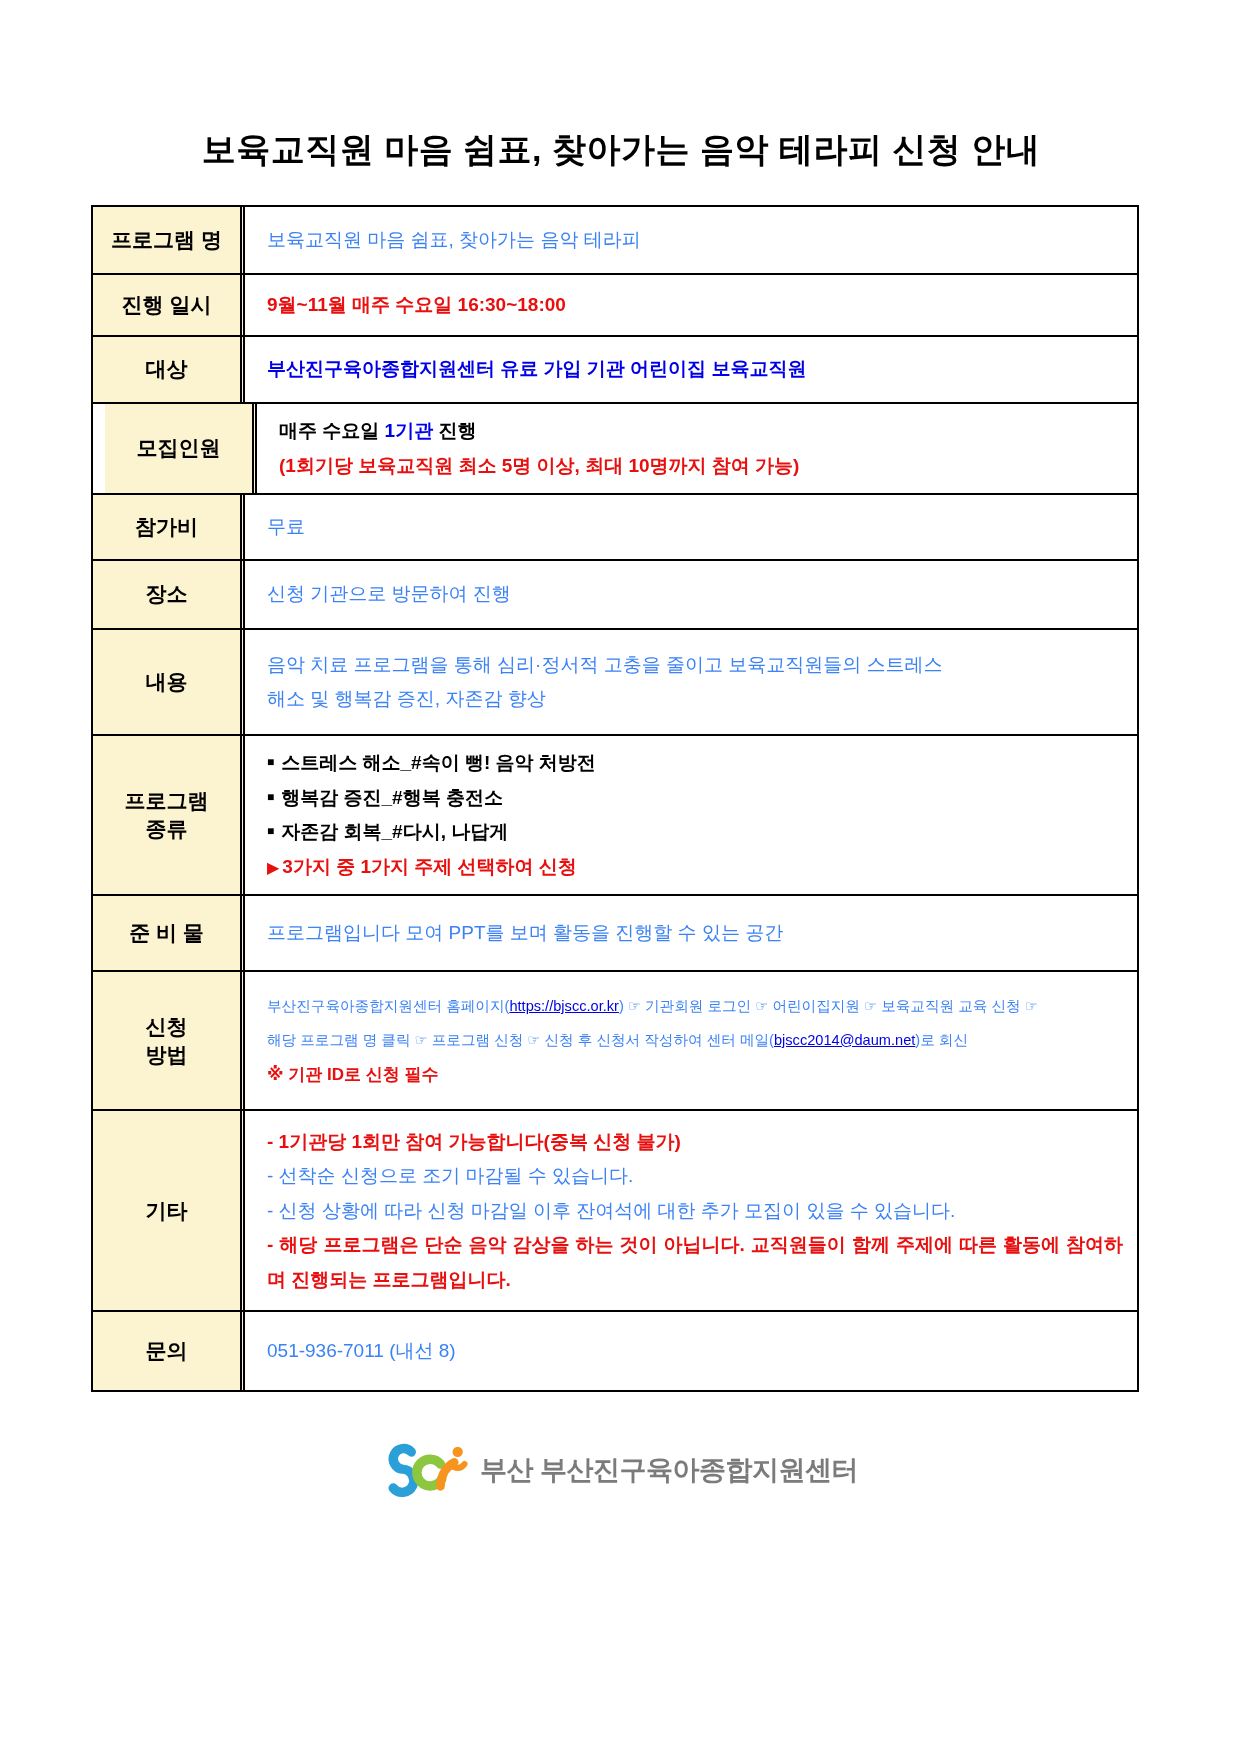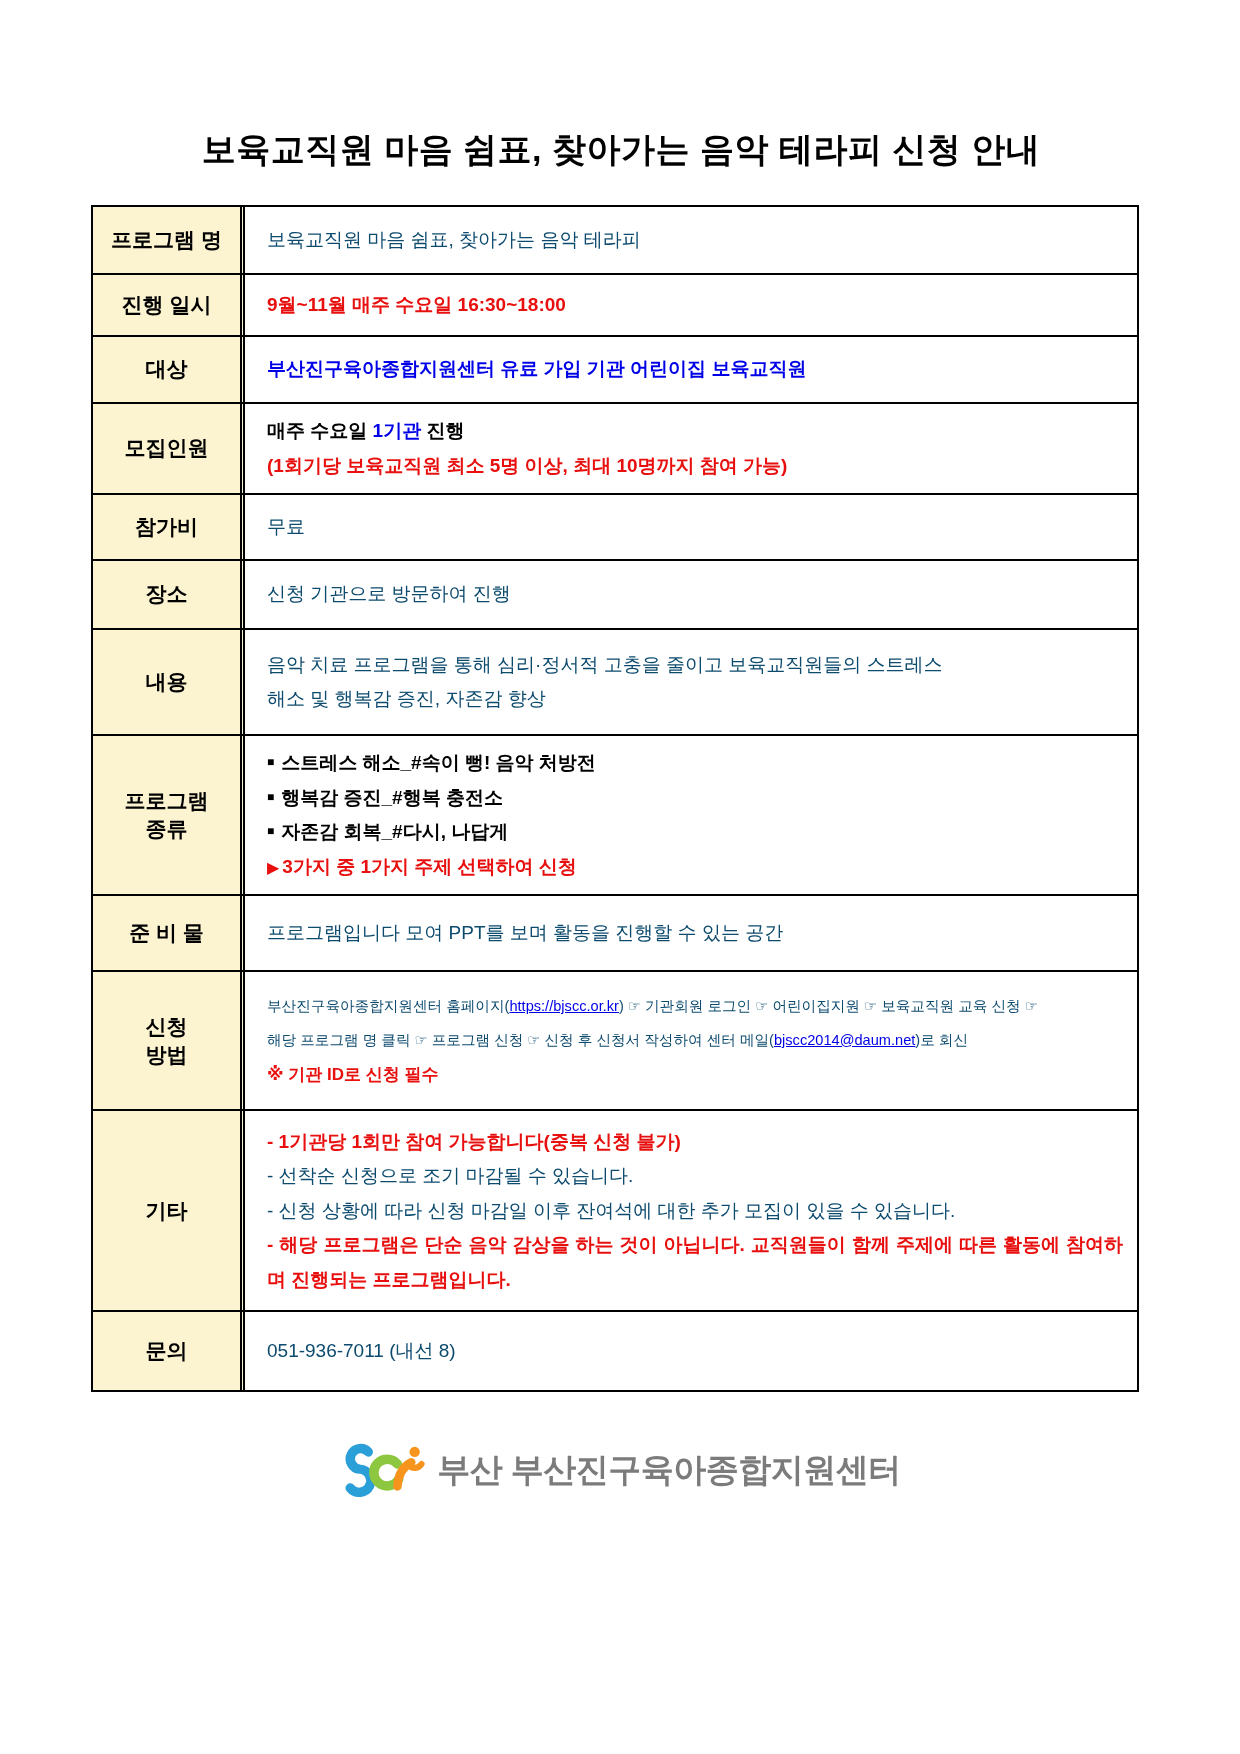--- a/index.html
+++ b/index.html
@@ -44,36 +44,36 @@
   .content-cell{
     flex:1;
     display:flex;flex-direction:column;justify-content:center;
     padding:10px 14px 10px 22px;
     font-size:19px;
     box-sizing:border-box;
   }
   .line{line-height:1.82;}
   .line.small{font-size:14.6px;line-height:2.3;}
   .line.justify{text-align:justify;}
-  .k-black{color:#0c4a6e;}
+  .k-black{color:#3b82f6;}
   .k-black-bold{color:#000;font-weight:700;}
   .k-red-bold{color:var(--red,#e8100e);font-weight:700;}
   .k-blue-bold{color:var(--blue,#0000e8);font-weight:700;}
   .k-link{color:var(--blue,#0000e8);text-decoration:underline;cursor:pointer;}
   .k-bullet{color:#000;font-size:12px;font-weight:700;vertical-align:3px;margin-right:7px;}
   .k-arrow-red{color:var(--red,#e8100e);font-size:16px;margin-right:3px;font-weight:700;}
   .k-ref-red-bold{color:var(--red,#e8100e);font-weight:700;font-size:17px;}
   .footer{
     position:absolute;
     left:0;top:1438px;width:1240px;
     display:flex;align-items:center;justify-content:center;gap:12px;
   }
   .footer-logo{width:86px;height:64px;flex:0 0 auto;}
   .footer-org{
-    font-size:33px;
+    font-size:27px;
     font-weight:600;
     color:#7b7b7b;
     letter-spacing:-0.5px;
     white-space:nowrap;
   }
 </style>
 </head>
 <body>
 
 <div class="page" style="--red: #e8100e; --blue: #0000e8; --label-bg: #fcf3d0;">
@@ -92,21 +92,21 @@
         <div class="content-cell">
           <div class="line"><span class="k-red-bold">9월~11월 매주 수요일 16:30~18:00</span></div>
         </div>
       </div>
       <div class="row" style="min-height: 67px;">
         <div class="label-cell">대상</div>
         <div class="content-cell">
           <div class="line"><span class="k-blue-bold">부산진구육아종합지원센터 유료 가입 기관 어린이집 보육교직원</span></div>
         </div>
       </div>
-      <div class="row" style="min-height: 71px;">
+      <div class="row" style="min-height: 71px; padding-left: 12px;">
         <div class="label-cell">모집인원</div>
         <div class="content-cell">
           <div class="line"><span class="k-black-bold">매주 수요일 </span><span class="k-blue-bold">1기관</span><span class="k-black-bold"> 진행</span></div>
           <div class="line"><span class="k-red-bold">(1회기당 보육교직원 최소 5명 이상, 최대 10명까지 참여 가능)</span></div>
         </div>
       </div>
       <div class="row" style="min-height: 66px;">
         <div class="label-cell">참가비</div>
         <div class="content-cell">
           <div class="line"><span class="k-black">무료</span></div>

